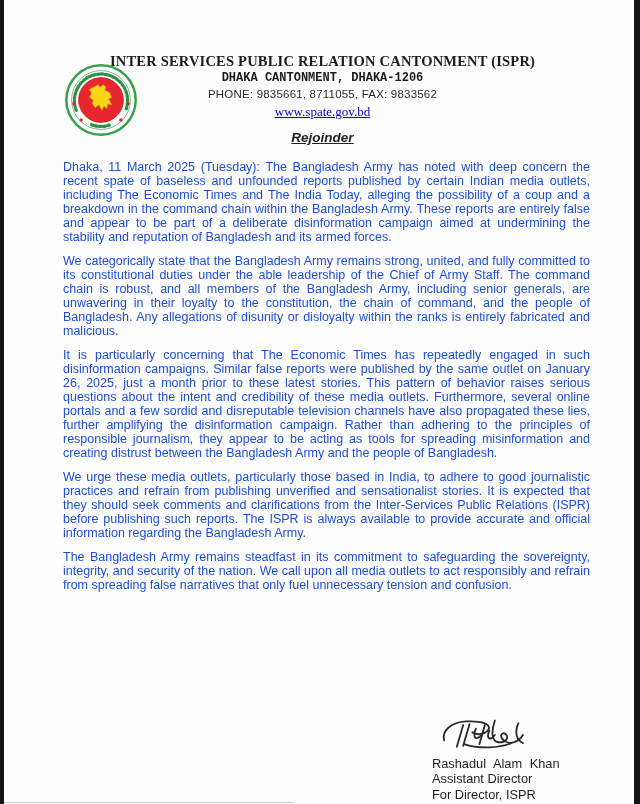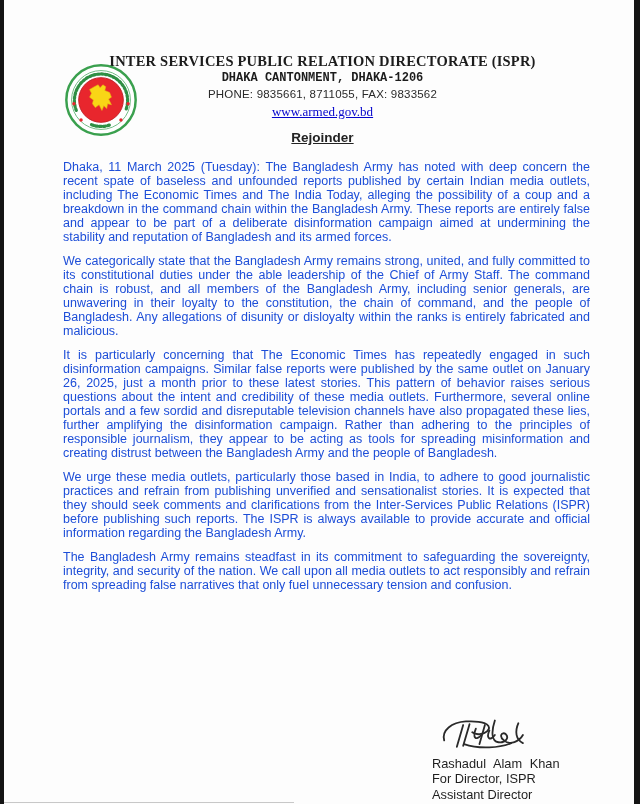--- a/index.html
+++ b/index.html
@@ -36,21 +36,21 @@
     font-size:11.5px;line-height:16px;color:#2a2a2a;letter-spacing:.2px;
   }
   .website{
     font-family:"Liberation Serif", serif;font-size:13px;line-height:17px;
     color:#0404cc;text-decoration:underline;cursor:pointer;display:inline-block;
   }
   
   .doc-type{
     text-align:center;font-weight:bold;font-size:13.5px;line-height:17px;margin-top:9px;
   }
-  .doc-type span{text-decoration:underline;}
+  .doc-type span{text-decoration:underline;font-style:italic;}
   .ref-row{
     display:flex;justify-content:space-between;margin-top:5px;font-size:12.5px;line-height:16px;color:#1f1f1f;
   }
   
   .doc-title{
     margin:12px auto 0;width:520px;text-align:center;
     font-weight:bold;font-size:14.5px;line-height:19px;color:#151515;
   }
   .doc-title span{text-decoration:underline;}
   
@@ -88,24 +88,24 @@
 
         <circle cx="11.5" cy="44" r="1.8" fill="#e8262d"></circle>
         <circle cx="68.5" cy="44" r="1.8" fill="#e8262d"></circle>
         <circle cx="19" cy="61" r="1.8" fill="#e8262d"></circle>
         <circle cx="61" cy="61" r="1.8" fill="#e8262d"></circle>
 
         <circle cx="40" cy="40" r="23.5" fill="#e8262d" stroke="#c21f26" stroke-width="1"></circle>
 
         <path d="M33,26 l4,-2 2,3 3,-3 3,2 -1,4 5,2 2,5 -3,2 3,6 -4,-1 -1,5 -3,-3 -2,5 -3,-6 -4,3 -3,-4 1,-4 -4,-3 2,-4 -2,-4 z" fill="#f9d616" stroke="#e4b90f" stroke-width="0.6"></path>
       </svg>
-      <div class="org-name">INTER SERVICES PUBLIC RELATION DIRECTORATE (ISPR)</div>
+      <div class="org-name">INTER SERVICES PUBLIC RELATION CANTONMENT (ISPR)</div>
       <div class="address">DHAKA CANTONMENT, DHAKA-1206</div>
       <div class="phonefax">PHONE: 9835661, 8711055, FAX: 9833562</div>
-      <div><span class="website">www.armed.gov.bd</span></div>
+      <div><span class="website">www.spate.gov.bd</span></div>
     </div>
 
     <div class="doc-type">
       <span>Rejoinder</span>
     </div>
 
 
 
     <div class="body-text">
       <p>Dhaka, 11 March 2025 (Tuesday): The Bangladesh Army has noted with deep concern the recent spate of baseless and unfounded reports published by certain Indian media outlets, including The Economic Times and The India Today, alleging the possibility of a coup and a breakdown in the command chain within the Bangladesh Army. These reports are entirely false and appear to be part of a deliberate disinformation campaign aimed at undermining the stability and reputation of Bangladesh and its armed forces.</p>
@@ -123,19 +123,19 @@
           <path d="M34,9 L27,33"></path>
           <path d="M41,14 C37,24 41,28 47,21"></path>
           <path d="M51,10 L45,31"></path>
           <path d="M56,16 C52,25 57,28 62,21"></path>
           <path d="M62,5 C58,17 58,28 66,29 C74,30 78,24 74,20 C70,17 66,22 72,27 C79,33 89,28 93,21"></path>
           <path d="M88,8 C84,17 85,26 93,30"></path>
           <path d="M28,31 C45,37 68,35 80,30"></path>
         </g>
       </svg>
       <div class="sig-name">Rashadul Alam Khan</div>
+      <div class="sig-line">Assistant Director</div>
       <div class="sig-line">For Director, ISPR</div>
-      <div class="sig-line">Assistant Director</div>
     </div>
 
     <div class="artifact"></div>
   </div>
 </div>
 
 </body></html>

